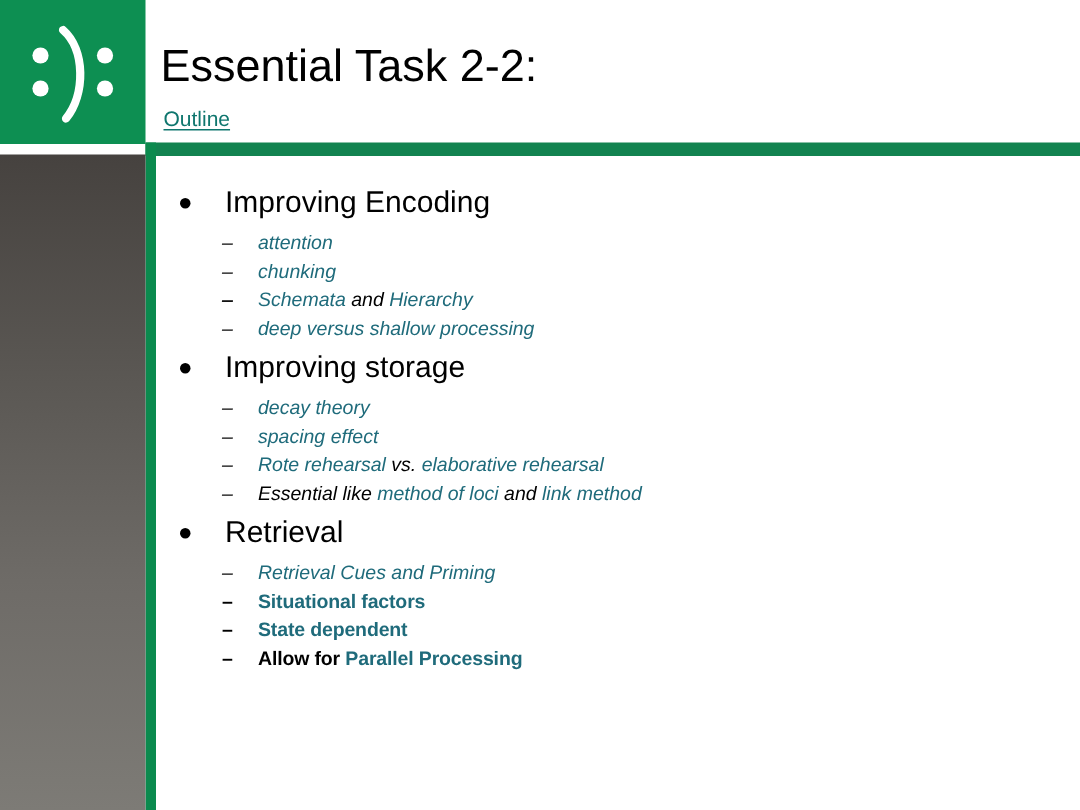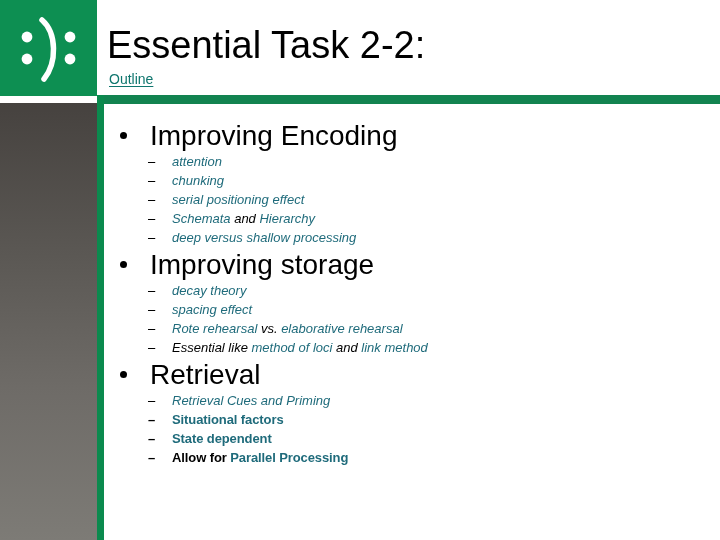--- a/index.html
+++ b/index.html
@@ -20,21 +20,21 @@
     position:absolute; left:0; top:0;
     width:97px; height:96px;
     background:#0d8f52;
   }
   .logo-glyph {
     position:absolute; left:0; top:0;
     width:97px; height:96px;
   }
   .header-title {
     position:absolute; left:107px; top:27px;
-    font-size:38px; line-height:36px;
+    font-size:30px; line-height:36px;
     color:#000000; font-weight:400;
     letter-spacing:0px; white-space:nowrap;
   }
   .header-sub {
     position:absolute; left:109px; top:70px;
     font-size:14px; line-height:18px;
     color:#0f766e; font-weight:400;
     text-decoration:underline;
     text-underline-offset:2px;
     white-space:nowrap; cursor:pointer;
@@ -62,21 +62,21 @@
     position:absolute; left:104px; top:104px;
     width:616px; height:436px;
     background:#ffffff;
     padding-top:16px;
   }
   .group { margin-bottom:2px; }
 
   .lvl1 {
     position:relative;
     padding-left:46px;
-    font-size:28px; line-height:31px;
+    font-size:20px; line-height:31px;
     color:#000000; font-weight:400;
     white-space:nowrap;
   }
   .lvl1 .dot {
     position:absolute; left:16px; top:12px;
     width:7px; height:7px;
     border-radius:50%;
     background:#000000;
   }
 
@@ -124,21 +124,21 @@
   <div class="bar-h"></div>
   <div class="bar-v"></div>
   <div class="side-strip"></div>
 
   <div class="content" id="outline-root">
       <div class="group">
         <div class="lvl1"><span class="dot"></span><span>Improving Encoding</span></div>
         <div class="sublist">
           <div class="lvl2 it"><span class="dash">–</span><span class="lk">attention</span></div>
           <div class="lvl2 it"><span class="dash">–</span><span class="lk">chunking</span></div>
-          <div class="lvl2 it"><span class="dash">–</span><span class="lk">serial positioning effect</span></div>
+          <div class="lvl2 it"><span class="dash">–</span></div>
           <div class="lvl2 it"><span class="dash">–</span><span class="lk">Schemata</span><span class="pl"> and </span><span class="lk">Hierarchy</span></div>
           <div class="lvl2 it"><span class="dash">–</span><span class="lk">deep versus shallow processing</span></div>
         </div>
       </div>
       <div class="group">
         <div class="lvl1"><span class="dot"></span><span>Improving storage</span></div>
         <div class="sublist">
           <div class="lvl2 it"><span class="dash">–</span><span class="lk">decay theory</span></div>
           <div class="lvl2 it"><span class="dash">–</span><span class="lk">spacing effect</span></div>
           <div class="lvl2 it"><span class="dash">–</span><span class="lk">Rote rehearsal</span><span class="pl"> vs. </span><span class="lk">elaborative rehearsal</span></div>

